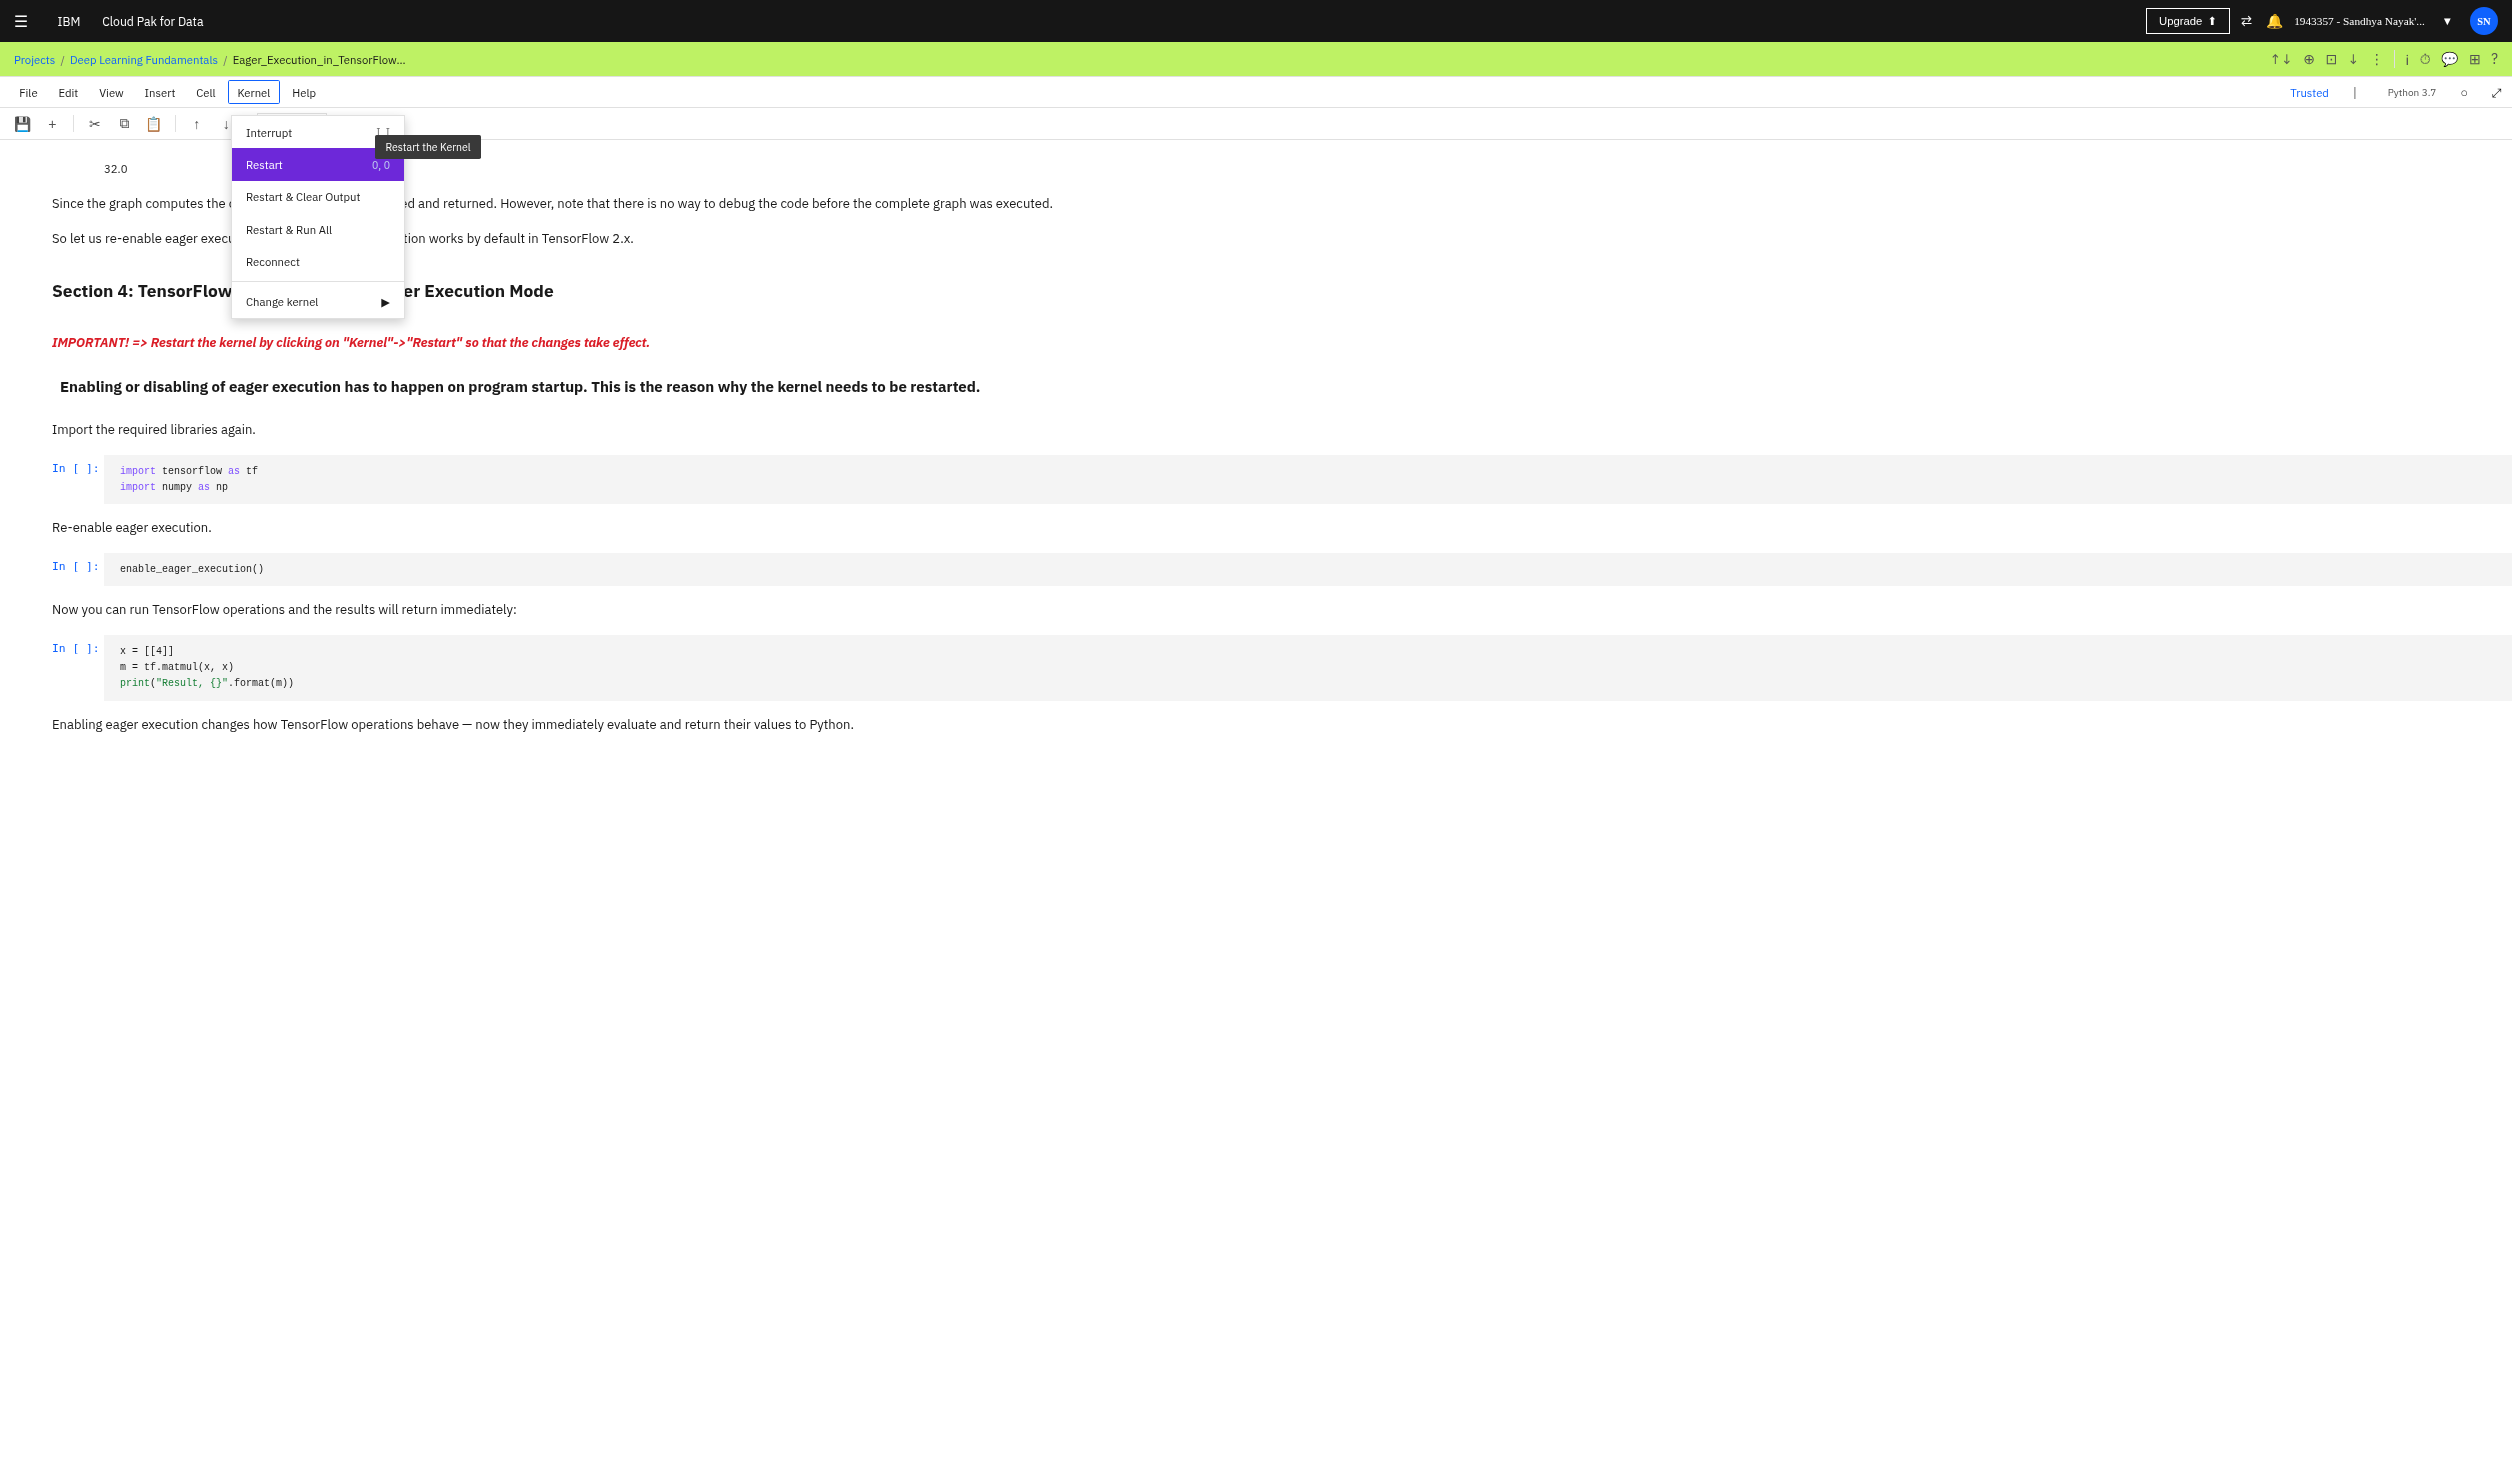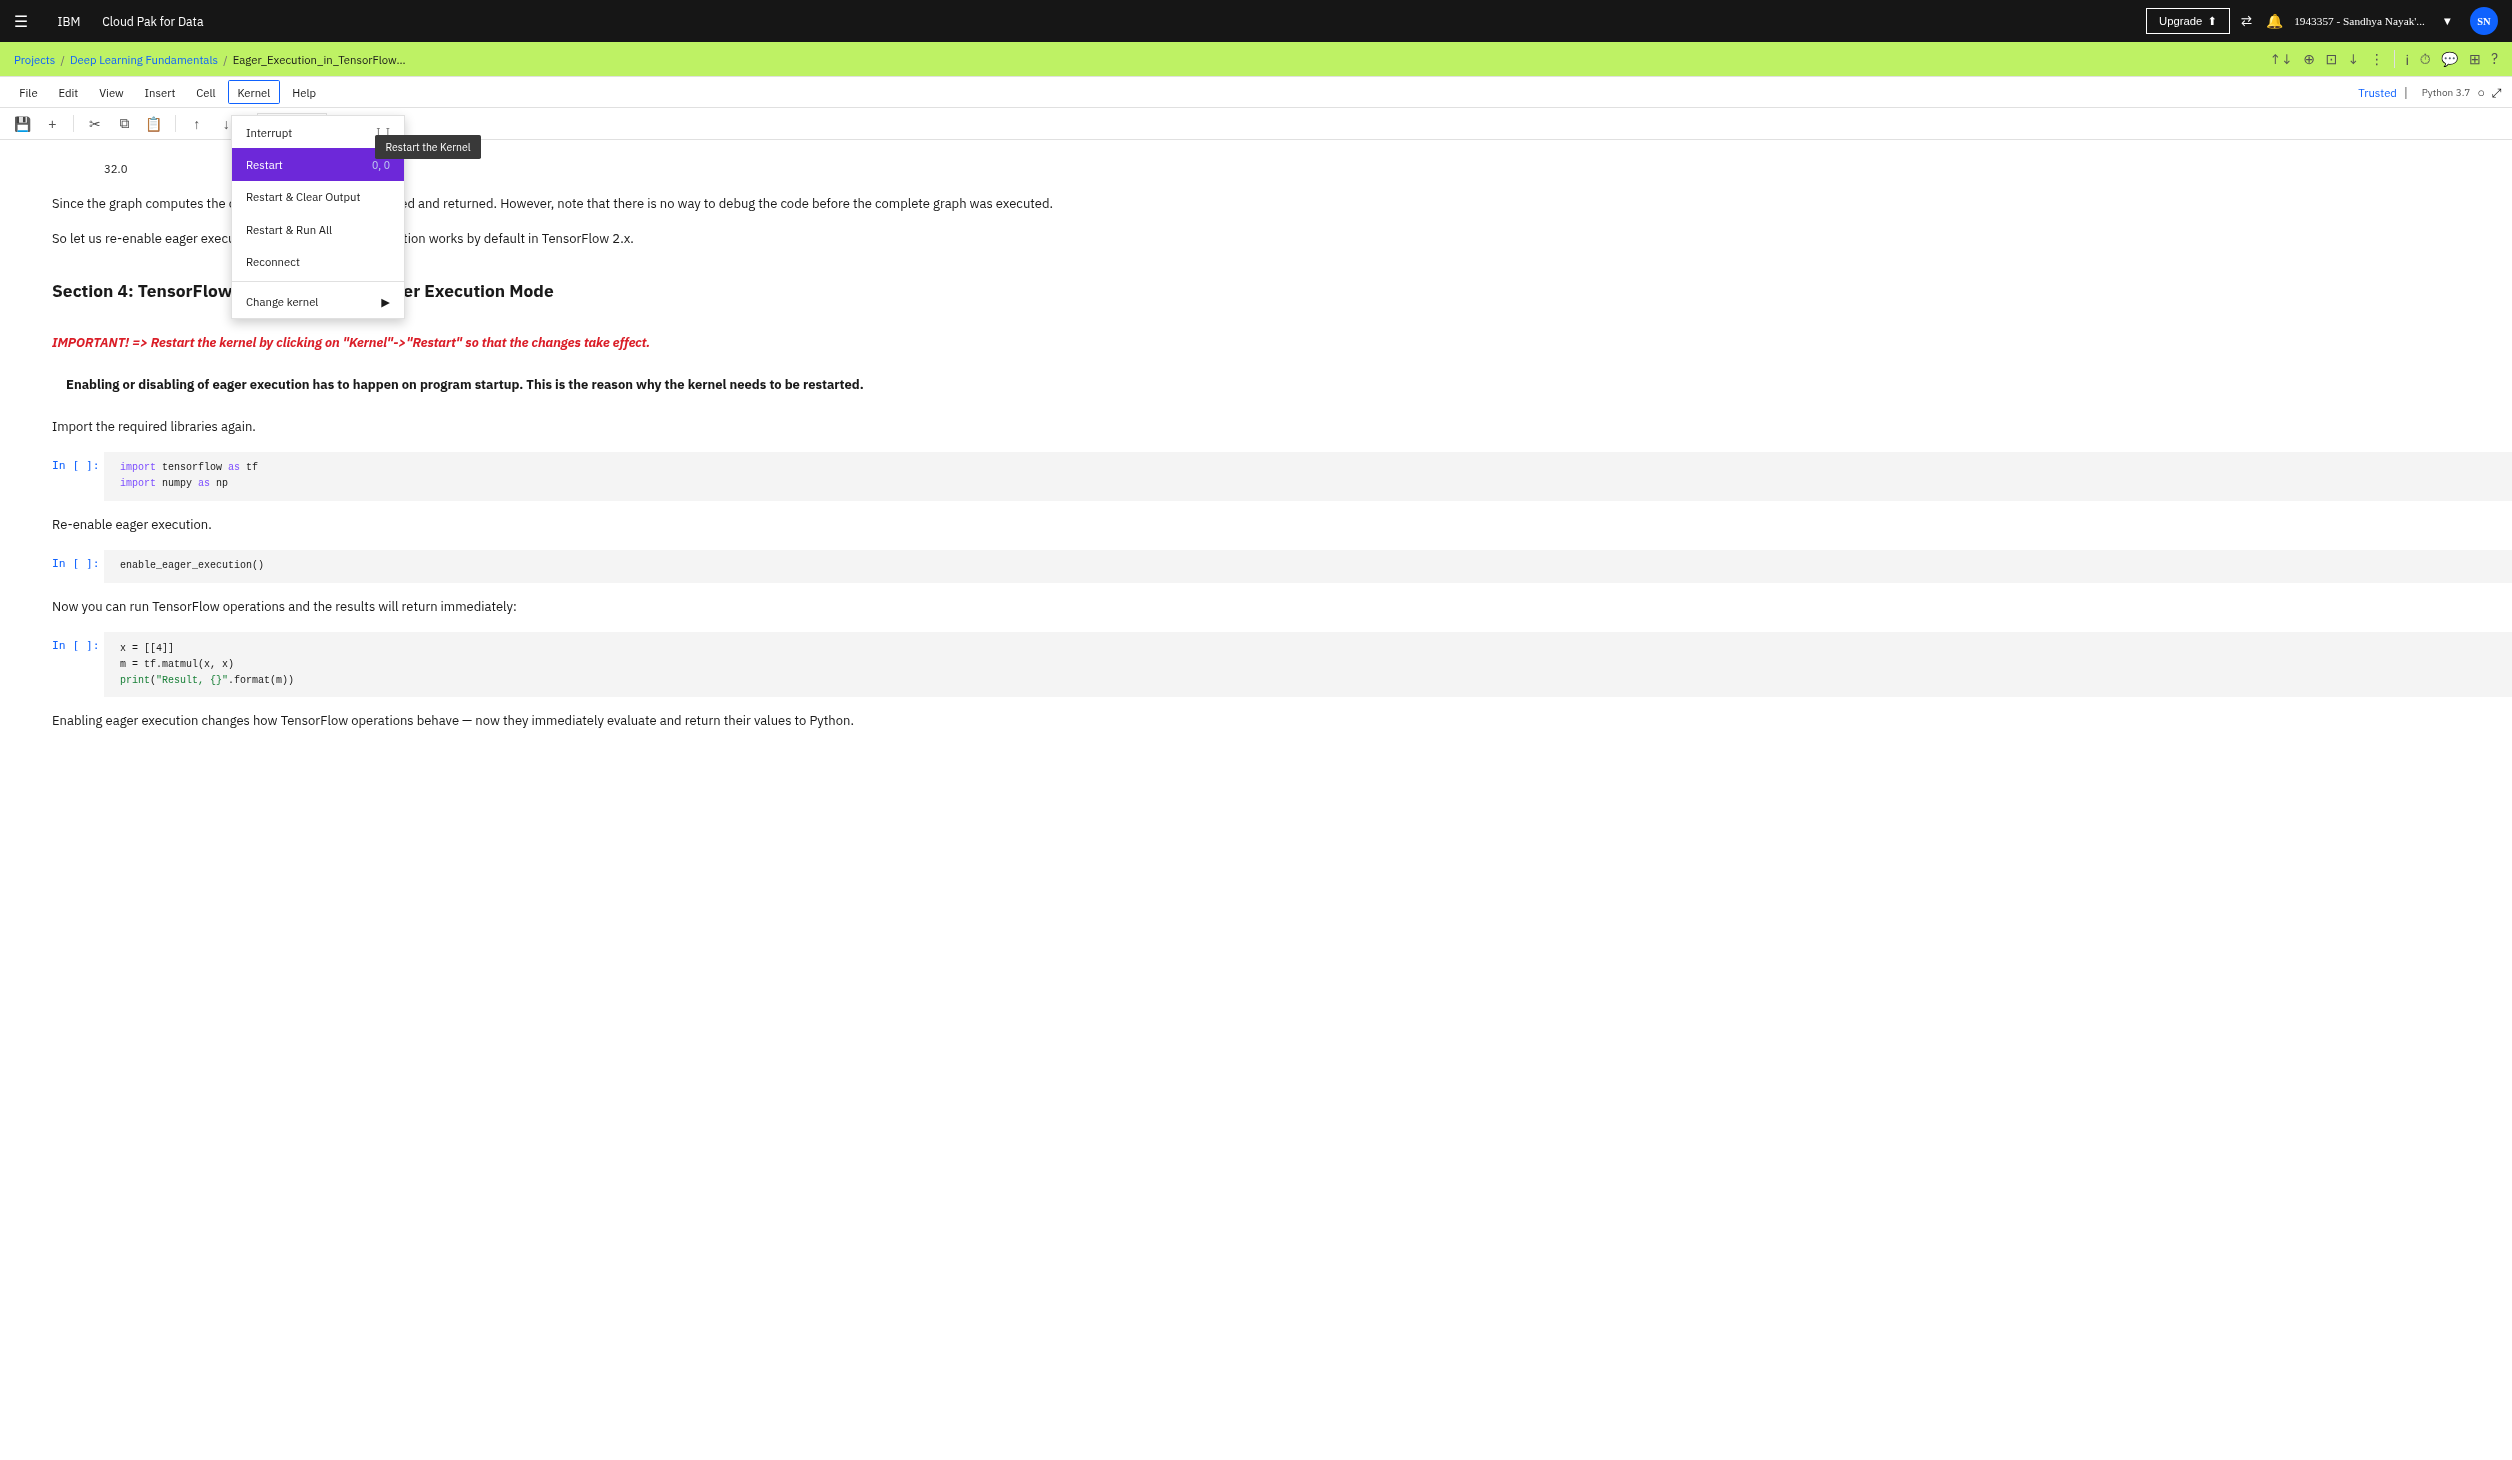--- a/index.html
+++ b/index.html
@@ -126,22 +126,22 @@
     .important-text {
       color: #da1e28;
       font-weight: 700;
       font-size: 13px;
       font-style: italic;
       margin: 14px 0 7px 0;
     }
 
     .bold-text {
       font-weight: 700;
-      font-size: 13px;
-      margin: 7px 14px;
+      font-size: 15px;
+      margin: 7px 8px;
     }
 
     .section-heading {
       font-weight: 700;
       font-size: 17.4px;
       margin: 14px 0 10.5px 0;
     }
 
     .code-cell {
       display: flex;
@@ -262,21 +262,21 @@
 </div>
 
 <div class="jupyter-menubar">
   <span class="menu-item">File</span>
   <span class="menu-item">Edit</span>
   <span class="menu-item">View</span>
   <span class="menu-item">Insert</span>
   <span class="menu-item">Cell</span>
   <span class="menu-item kernel-menu-border">Kernel</span>
   <span class="menu-item">Help</span>
-  <div style="margin-left:auto; display:flex; align-items:center; gap:7px;">
+  <div style="margin-left:auto; display:flex; align-items:center; gap:24px;">
     <span class="trusted-badge">Trusted</span>
     <span style="color:#525252;">|</span>
     <span class="python-info">Python 3.7</span>
     <span>○</span>
     <span style="cursor:pointer;">⤢</span>
   </div>
 </div>
 
 <div class="jupyter-toolbar">
   <button class="toolbar-btn" title="Save">💾</button>

